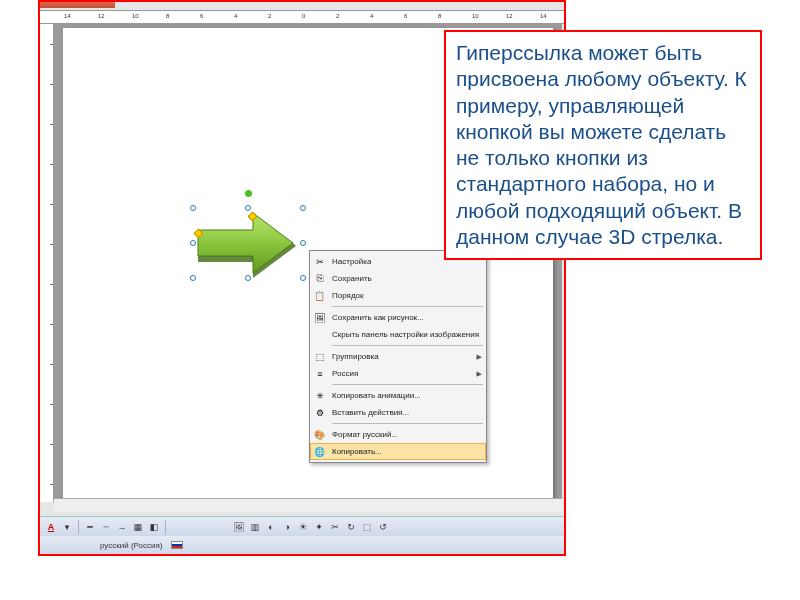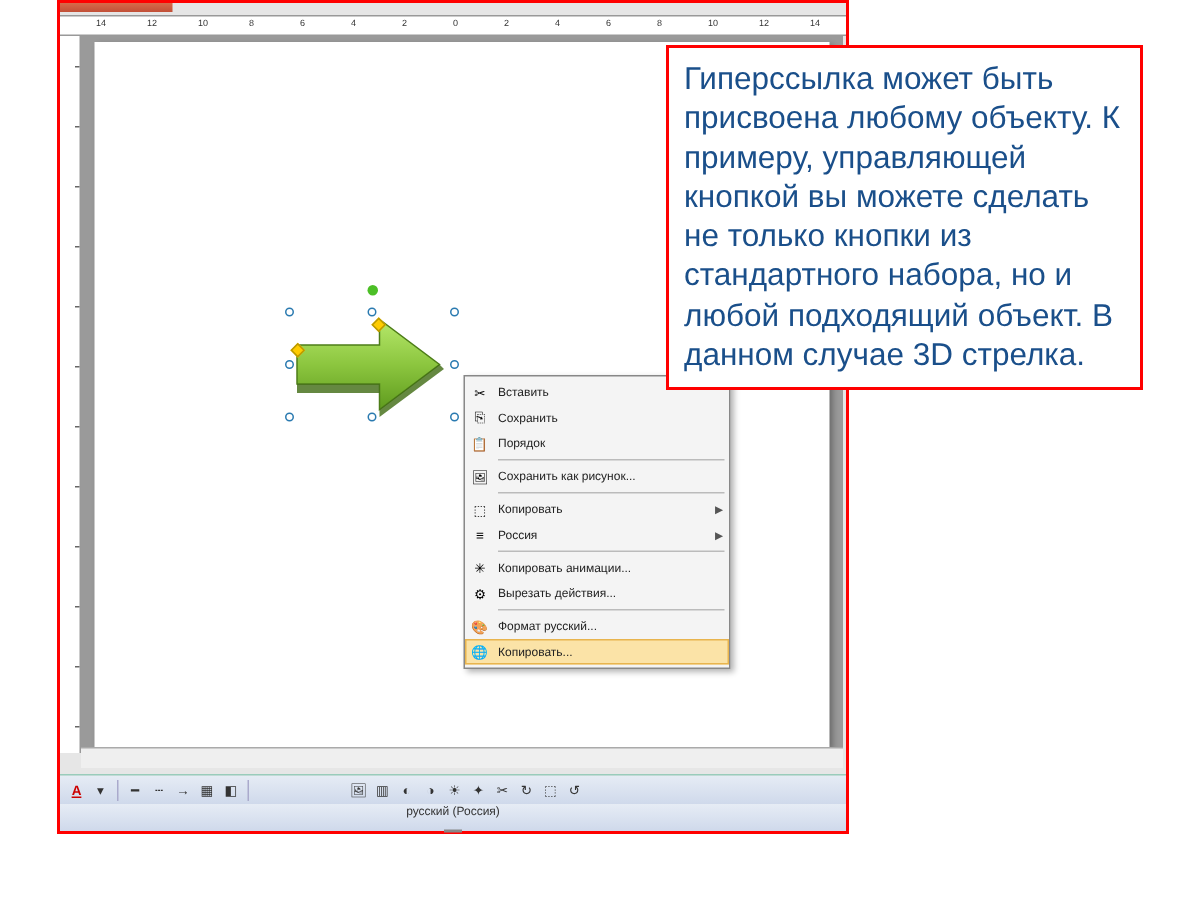--- a/index.html
+++ b/index.html
@@ -110,21 +110,20 @@
   }
   .tb-btn { width: 14px; height: 14px; display: inline-flex; align-items: center; justify-content: center; border: 1px solid transparent; font-size: 9px; }
   .tb-sep { width: 1px; height: 14px; background: #aac; margin: 0 2px; }
   .status-row {
     height: 18px;
     background: linear-gradient(to bottom, #e6ecf5, #cfd9eb);
     display: flex; align-items: center;
     font-size: 8px; color: #333;
     padding: 0 60px;
     gap: 8px;
-    flex-direction: column;
   }
   .lang-flag { width: 12px; height: 8px; background: linear-gradient(to bottom, #fff 33%, #0039a6 33%, #0039a6 66%, #d52b1e 66%); display: inline-block; border: 1px solid #888; }
   
   .annotation {
     position: absolute;
     left: 444px; top: 30px;
     width: 318px;
     background: #fff;
     border: 2px solid red;
     padding: 8px 10px;
@@ -197,54 +196,58 @@
         <div class="handle" style="left:-3px;top:67px"></div>
         <div class="handle" style="left:52px;top:67px"></div>
         <div class="handle" style="left:107px;top:67px"></div>
         <div class="adj" style="left:56px;top:5px"></div>
         <div class="adj" style="left:2px;top:22px"></div>
       </div>
 
       <div class="context-menu">
         <div class="cm-item">
             <span class="cm-icon">✂</span>
-            <span class="cm-text">Вставить</span>
+            <span class="cm-text">Настройка</span>
           </div>
         <div class="cm-item">
             <span class="cm-icon">⎘</span>
             <span class="cm-text">Сохранить</span>
           </div>
         <div class="cm-item">
             <span class="cm-icon">📋</span>
             <span class="cm-text">Порядок</span>
           </div>
         <div class="cm-sep"></div>
         <div class="cm-item">
             <span class="cm-icon">🖼</span>
             <span class="cm-text">Сохранить как рисунок...</span>
           </div>
+        <div class="cm-item">
+            <span class="cm-icon"></span>
+            <span class="cm-text">Скрыть панель настройки изображения</span>
+          </div>
         <div class="cm-sep"></div>
         <div class="cm-item">
             <span class="cm-icon">⬚</span>
-            <span class="cm-text">Копировать</span>
+            <span class="cm-text">Группировка</span>
             <span class="cm-arrow">▶</span>
           </div>
         <div class="cm-item">
             <span class="cm-icon">≡</span>
             <span class="cm-text">Россия</span>
             <span class="cm-arrow">▶</span>
           </div>
         <div class="cm-sep"></div>
         <div class="cm-item">
             <span class="cm-icon">✳</span>
             <span class="cm-text">Копировать анимации...</span>
           </div>
         <div class="cm-item">
             <span class="cm-icon">⚙</span>
-            <span class="cm-text">Вырезать действия...</span>
+            <span class="cm-text">Вставить действия...</span>
           </div>
         <div class="cm-sep"></div>
         <div class="cm-item">
             <span class="cm-icon">🎨</span>
             <span class="cm-text">Формат русский...</span>
           </div>
         <div class="cm-item hl">
             <span class="cm-icon">🌐</span>
             <span class="cm-text">Копировать...</span>
           </div>

